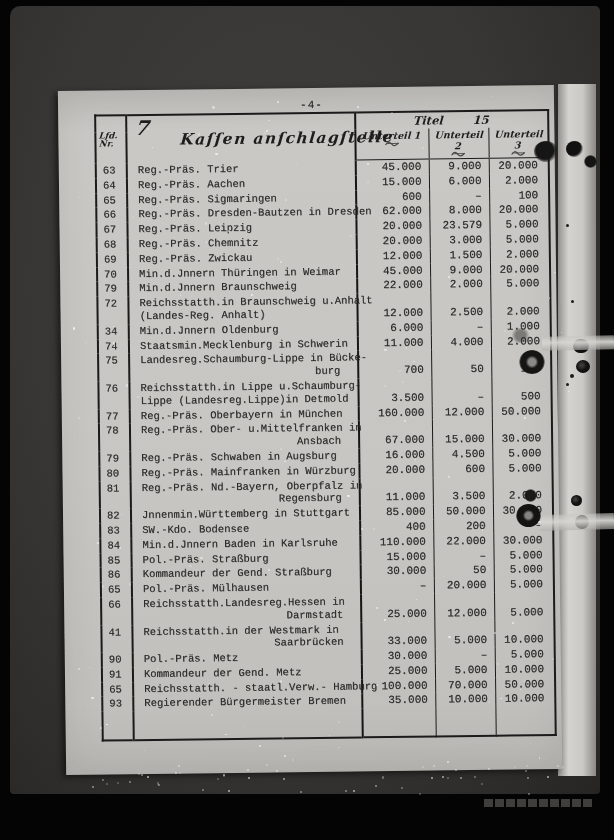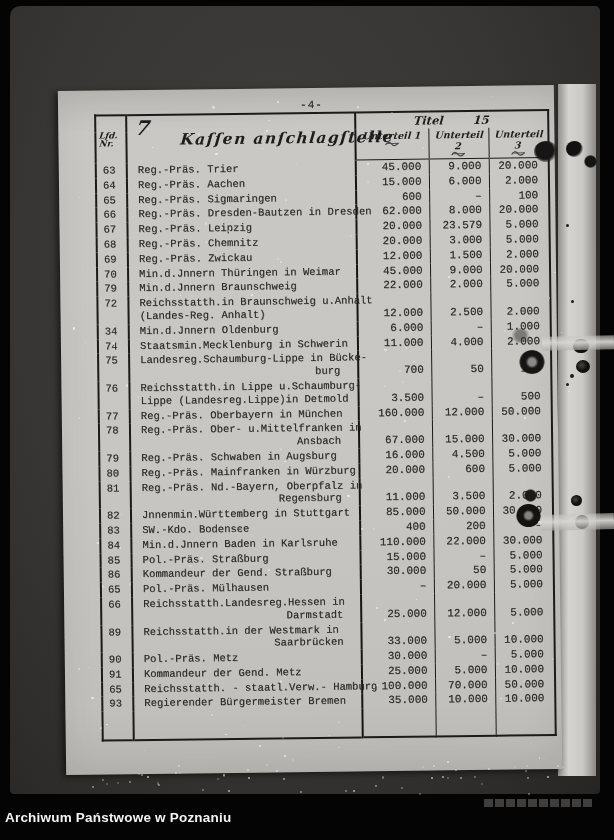--- a/index.html
+++ b/index.html
@@ -399,21 +399,21 @@
             <td class="c0 typ">66</td>
             <td class="c1 typ">
               <div class="nline">Reichsstatth.Landesreg.Hessen in</div>
               <div class="nline l2-right">Darmstadt</div>
             </td>
             <td class="c2 typ amt">25.000</td>
             <td class="c3 typ amt">12.000</td>
             <td class="c4 typ amt">5.000</td>
           </tr>
           <tr>
-            <td class="c0 typ">89</td>
+            <td class="c0 typ">41</td>
             <td class="c1 typ">
               <div class="nline">Reichsstatth.in der Westmark in</div>
               <div class="nline l2-right">Saarbrücken</div>
             </td>
             <td class="c2 typ amt">33.000</td>
             <td class="c3 typ amt">5.000</td>
             <td class="c4 typ amt">10.000</td>
           </tr>
           <tr>
             <td class="c0 typ">90</td>
@@ -478,21 +478,20 @@
       <span class="sprock" style="left: 11px;"></span>
       <span class="sprock" style="left: 22px;"></span>
       <span class="sprock" style="left: 33px;"></span>
       <span class="sprock" style="left: 44px;"></span>
       <span class="sprock" style="left: 55px;"></span>
       <span class="sprock" style="left: 66px;"></span>
       <span class="sprock" style="left: 77px;"></span>
       <span class="sprock" style="left: 88px;"></span>
       <span class="sprock" style="left: 99px;"></span>
     </div>
-  <div class="caption">Archiwum Państwowe w Poznaniu</div>
 <span class="speck" style="left: 328.5px; top: 734.5px; width: 1.9px; height: 1.9px; background: rgb(255, 255, 255); opacity: 0.55;"></span>
     <span class="speck" style="left: 414.2px; top: 458.8px; width: 2.1px; height: 2.1px; background: rgb(255, 255, 255); opacity: 0.28;"></span>
     <span class="speck" style="left: 180.3px; top: 295.2px; width: 1.1px; height: 1.1px; background: rgb(255, 255, 255); opacity: 0.7;"></span>
     <span class="speck" style="left: 405px; top: 347.3px; width: 2.1px; height: 2.1px; background: rgb(255, 255, 255); opacity: 0.33;"></span>
     <span class="speck" style="left: 520.2px; top: 688.9px; width: 1.2px; height: 1.2px; background: rgb(255, 255, 255); opacity: 0.62;"></span>
     <span class="speck" style="left: 208px; top: 683.1px; width: 1.7px; height: 1.7px; background: rgb(255, 255, 255); opacity: 0.22;"></span>
     <span class="speck" style="left: 552.4px; top: 657.5px; width: 2.1px; height: 2.1px; background: rgb(255, 255, 255); opacity: 0.26;"></span>
     <span class="speck" style="left: 394px; top: 133.2px; width: 1.5px; height: 1.5px; background: rgb(255, 255, 255); opacity: 0.33;"></span>
     <span class="speck" style="left: 454px; top: 284px; width: 1.8px; height: 1.8px; background: rgb(255, 255, 255); opacity: 0.46;"></span>
     <span class="speck" style="left: 357.5px; top: 482.6px; width: 1px; height: 1px; background: rgb(255, 255, 255); opacity: 0.53;"></span>

